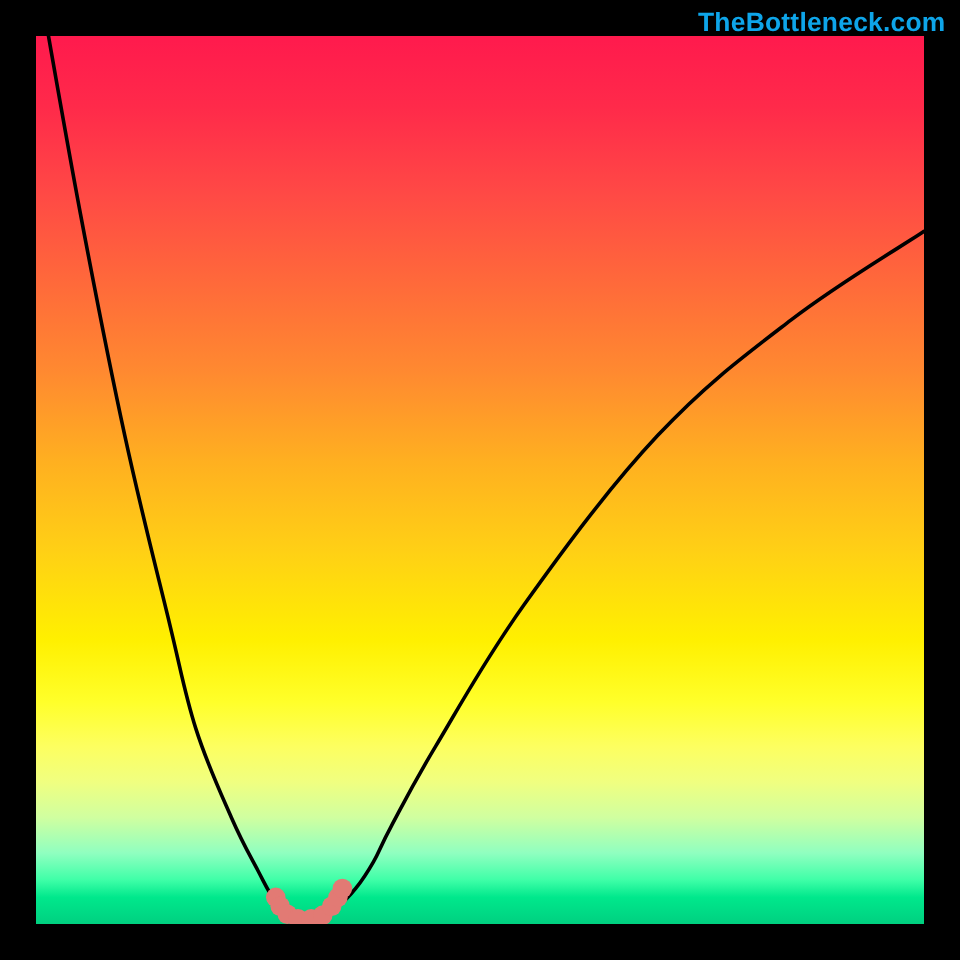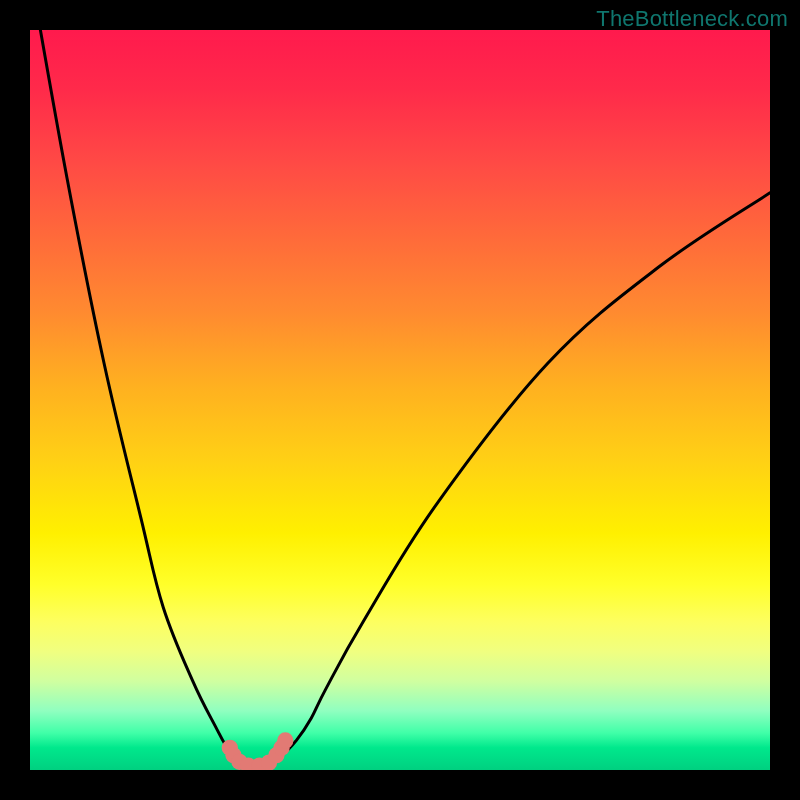--- a/index.html
+++ b/index.html
@@ -44,23 +44,23 @@
   .overlay-svg {
     position: absolute;
     inset: 0;
     width: 100%;
     height: 100%;
   }
   .brand {
     position: absolute;
     top: 6px;
     right: 12px;
-    color: #0f766e;
+    color: #0ea5e9;
     font-size: 22px;
-    font-weight: 400;
+    font-weight: 700;
     letter-spacing: 0.2px;
   }
 </style>
 </head>
 <body>
 
 <div class="brand">TheBottleneck.com</div>
 
 <div class="frame">
   <div class="gradient-bg"></div>

